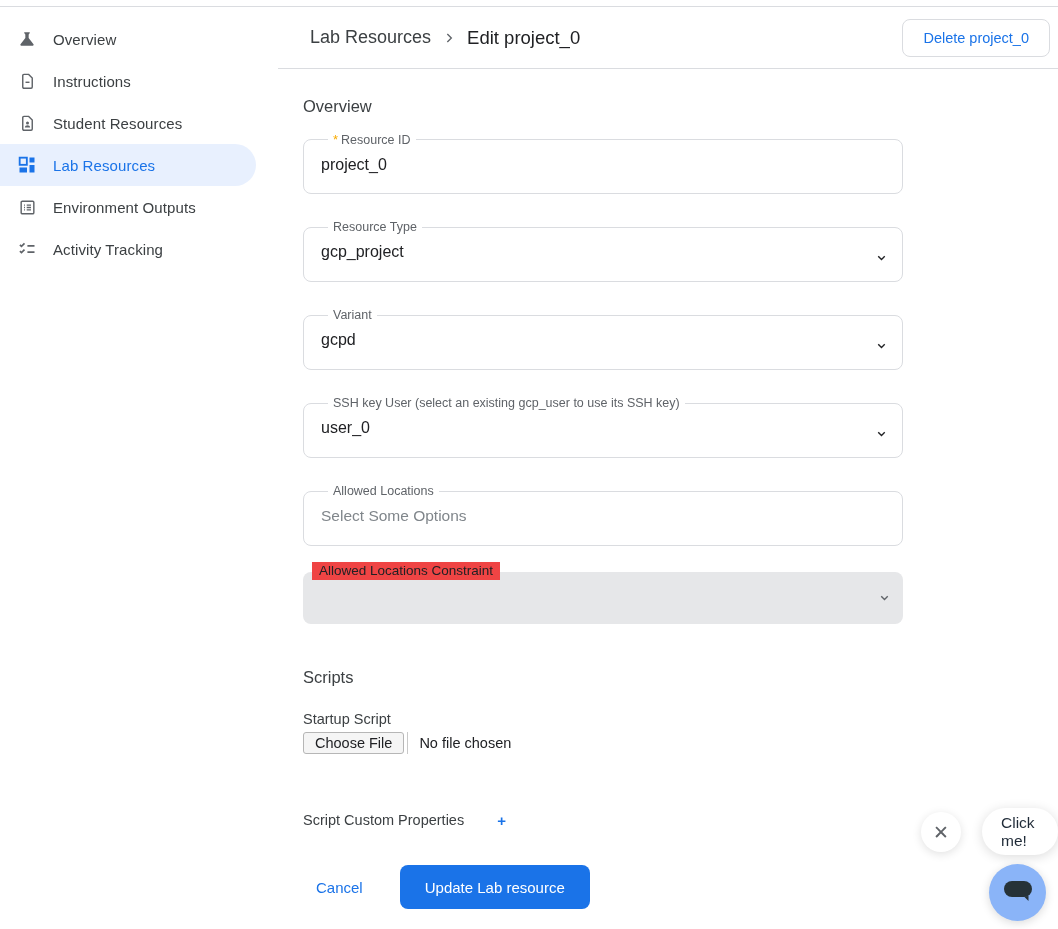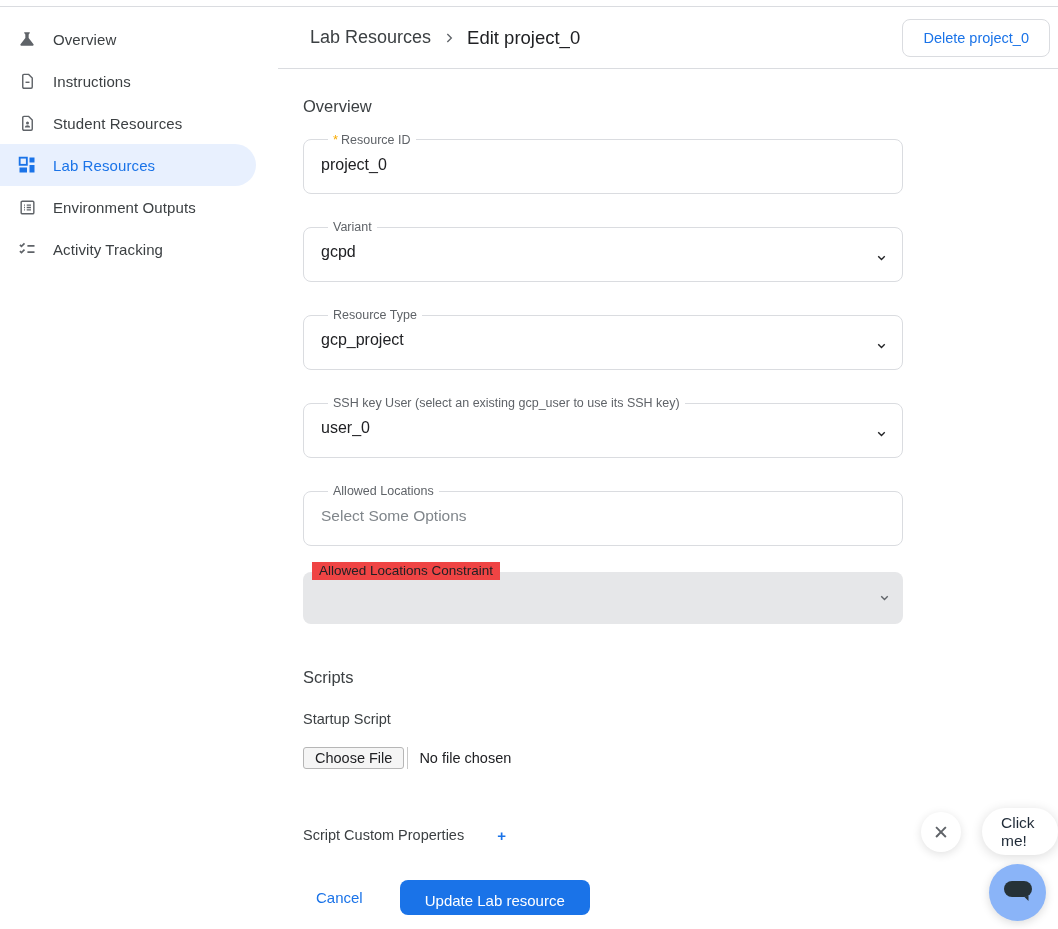--- a/index.html
+++ b/index.html
@@ -43,21 +43,21 @@
 
   .constraint-wrap { width:600px; position:relative; margin-top:4px; }
   .constraint-box { width:600px; height:52px; background:#e6e7e9; border-radius:8px;
     position:relative; cursor:pointer; }
   .constraint-label { position:absolute; top:-10px; left:9px; background:#ef4444;
     padding:1px 7px 2px 7px; font-size:13.5px; color:#202124; z-index:2; }
   .constraint-box .select-chevron { right:12px; }
 
   .scripts-title { font-size:16.5px; font-weight:400; color:#3c4043; margin-top:44px; }
   .startup-label { font-size:14.5px; color:#3c4043; margin-top:24px; }
-  .file-input-row { display:flex; align-items:center; margin-top:20px; }
+  .file-input-row { display:flex; align-items:center; margin-top:5px; }
   .choose-file-btn { background:#f5f5f5; border:1px solid #b6b6b6; border-radius:3px;
     font-size:14.5px; color:#202124; padding:2px 11px; cursor:pointer; font-family:inherit; }
   .file-sep { width:1px; height:22px; background:#c9c9c9; margin:0 1px 0 3px; }
   .no-file { font-size:14.5px; color:#202124; margin-left:10px; }
 
   .file-row { display:flex; align-items:center; margin-top:14px; }
   .file-row .doc-icn { margin-right:12px; display:flex; }
   .file-link { font-size:15.5px; color:#1a73e8; font-weight:500; text-decoration:none; cursor:pointer; }
   .trash-btn { background:none; border:none; cursor:pointer; margin-left:17px; display:flex; padding:0; }
   .script-type { font-size:16px; color:#3c4043; margin-left:14px; }
@@ -67,21 +67,21 @@
 
   .props-row { display:flex; align-items:flex-start; margin-top:58px; }
   .props-label { font-size:14.5px; color:#3c4043; }
   .props-add { color:#1a73e8; font-size:15px; font-weight:700; margin-left:33px; cursor:pointer;
     background:none; border:none; font-family:inherit; }
 
   .actions-row { display:flex; align-items:center; margin-top:36px; }
   .cancel-link { color:#1a73e8; font-size:15px; font-weight:500; cursor:pointer;
     background:none; border:none; margin-left:13px; font-family:inherit; }
   .submit-btn { background:#1a73e8; color:#fff; border:none; border-radius:8px;
-    height:35px; padding:12px 25px; font-size:15px; font-weight:500; margin-left:37px;
+    height:44px; padding:12px 25px; font-size:15px; font-weight:500; margin-left:37px;
     cursor:pointer; font-family:inherit; }
 
   
   .chat-close { position:fixed; left:921px; top:812px; width:40px; height:40px;
     border-radius:50%; background:#fff; border:none; cursor:pointer;
     box-shadow:0 2px 10px rgba(0,0,0,.12); display:flex; align-items:center;
     justify-content:center; color:#5f6368; font-size:19px; }
   .chat-tooltip { position:fixed; left:982px; top:808px; height:47px; background:#fff;
     border-radius:24px; box-shadow:0 2px 12px rgba(0,0,0,.14); display:flex;
     align-items:center; padding:0 19px; font-size:15.5px; color:#1f2a37; cursor:pointer; }
@@ -177,35 +177,35 @@
       <fieldset class="field">
         <legend>
             <span class="req">*</span>
             <span>Resource ID</span>
           </legend>
         <div class="field-value">project_0</div>
       </fieldset>
 
       <fieldset class="field select">
         <legend>
-            <span>Variant</span>
-          </legend>
-        <div class="field-value">gcpd</div>
+            <span>Resource Type</span>
+          </legend>
+        <div class="field-value">gcp_project</div>
         <span class="select-chevron">
           <svg width="13" height="13" viewBox="0 0 24 24" fill="none" stroke="#202124" stroke-width="2.6">
               <path d="m6 9.5 6 6 6-6"></path>
             </svg>
         </span>
       </fieldset>
 
       <fieldset class="field select">
         <legend>
-            <span>Resource Type</span>
-          </legend>
-        <div class="field-value">gcp_project</div>
+            <span>Variant</span>
+          </legend>
+        <div class="field-value">gcpd</div>
         <span class="select-chevron">
           <svg width="13" height="13" viewBox="0 0 24 24" fill="none" stroke="#202124" stroke-width="2.6">
               <path d="m6 9.5 6 6 6-6"></path>
             </svg>
         </span>
       </fieldset>
 
       <fieldset class="field select">
         <legend>
             <span>SSH key User (select an existing gcp_user to use its SSH key)</span>

